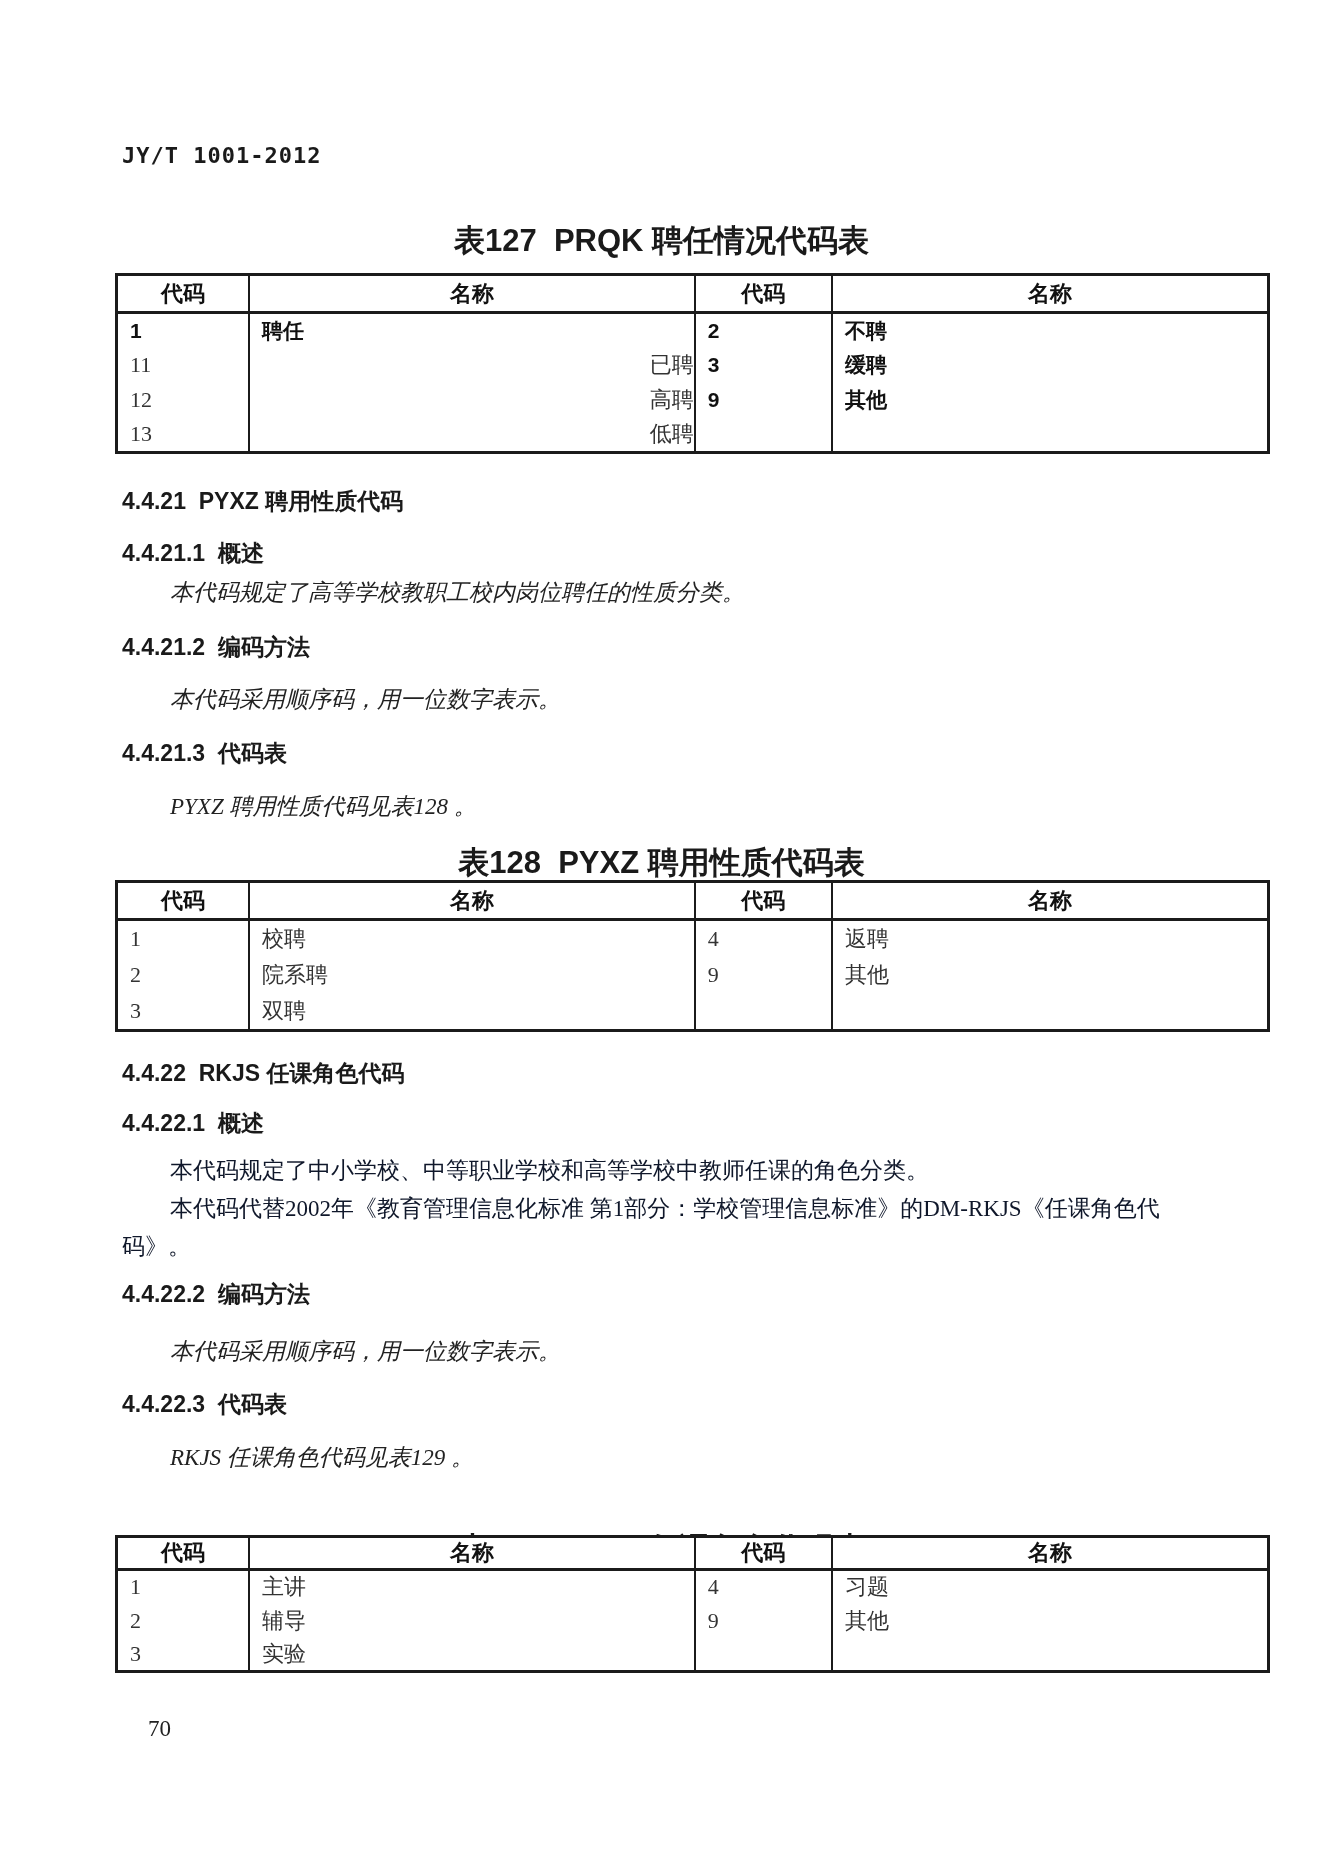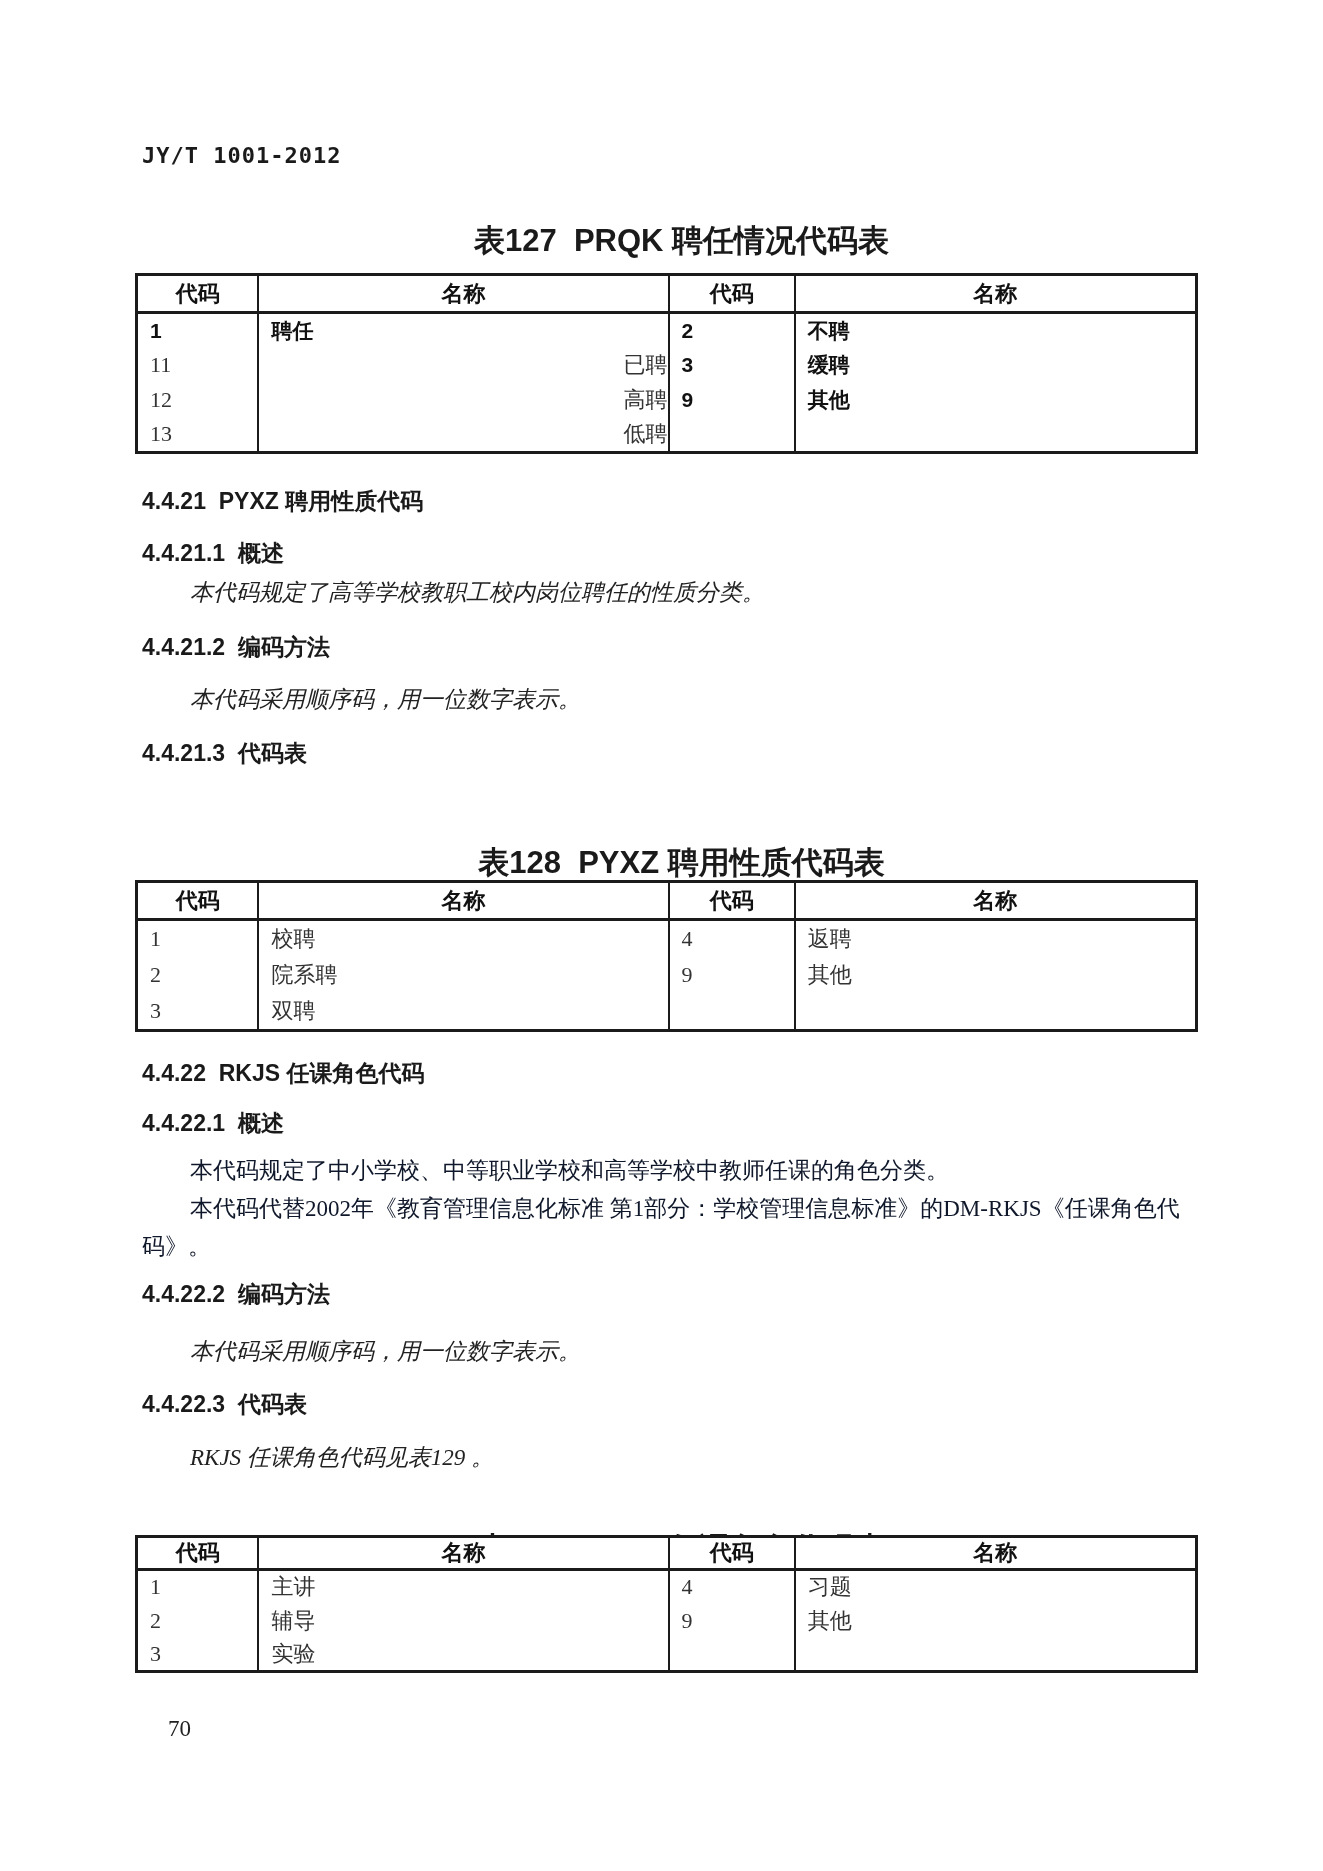--- a/index.html
+++ b/index.html
@@ -5,21 +5,21 @@
   html,body{margin:0;padding:0;background:#e8e8e8;}
   .page{
     position:relative;
     width:1323px;height:1871px;
     background:#ffffff;
     margin:0 auto;
     overflow:hidden;
     color:#1a1a1a;
     font-family:"Liberation Serif","DejaVu Serif",serif;
   }
-  .abs{position:absolute;margin-left:20px;}
+  .abs{position:absolute;}
   .doc-number{
     left:122px;top:143px;
     font-family:"DejaVu Sans Mono",monospace;
     font-size:22px;font-weight:600;letter-spacing:1px;
     white-space:pre;
   }
   .caption{
     left:0;width:100%;text-align:center;
     font-family:"Liberation Sans","DejaVu Sans",sans-serif;
     font-weight:700;font-size:31px;white-space:pre;
@@ -33,21 +33,21 @@
     left:122px;
     font-size:23px;white-space:pre;color:#222;font-style:italic;
   }
   .para.indent{padding-left:48px;}
   .para-group{left:122px;font-size:23px;color:#0f172a;}
   .para-group .line{white-space:pre;line-height:38px;}
   .para-group .line.indent{padding-left:48px;}
   .page-num{left:148px;top:1716px;font-size:23px;color:#222;}
 
   table.code-table{
-    left:115px;width:1063px;
+    left:115px;width:1155px;
     border-collapse:collapse;table-layout:fixed;
     border:3px solid #1b1b1b;
     background:#fff;
   }
   table.code-table col.c1{width:11.5%;}
   table.code-table col.c2{width:38.7%;}
   table.code-table col.c3{width:11.9%;}
   table.code-table col.c4{width:37.9%;}
   table.code-table th{
     font-family:"Liberation Sans","DejaVu Sans",sans-serif;
@@ -126,20 +126,21 @@
       </tr>
     </tbody>
   </table>
 
   <div class="abs h3" style="top:486px">4.4.21  PYXZ 聘用性质代码</div>
   <div class="abs h4" style="top:538px">4.4.21.1  概述</div>
   <div class="abs para indent" style="top:577px">本代码规定了高等学校教职工校内岗位聘任的性质分类。</div>
   <div class="abs h4" style="top:632px">4.4.21.2  编码方法</div>
   <div class="abs para indent" style="top:684px">本代码采用顺序码，用一位数字表示。</div>
   <div class="abs h4" style="top:738px">4.4.21.3  代码表</div>
+  <div class="abs para indent" style="top:791px">PYXZ 聘用性质代码见表128 。</div>
 
   <div class="abs caption" style="top:842px">表128  PYXZ 聘用性质代码表</div>
 
   <table id="table-128" class="abs code-table" style="top:880px">
     <colgroup>
         <col class="c1">
         <col class="c2">
         <col class="c3">
         <col class="c4">
       </colgroup>

